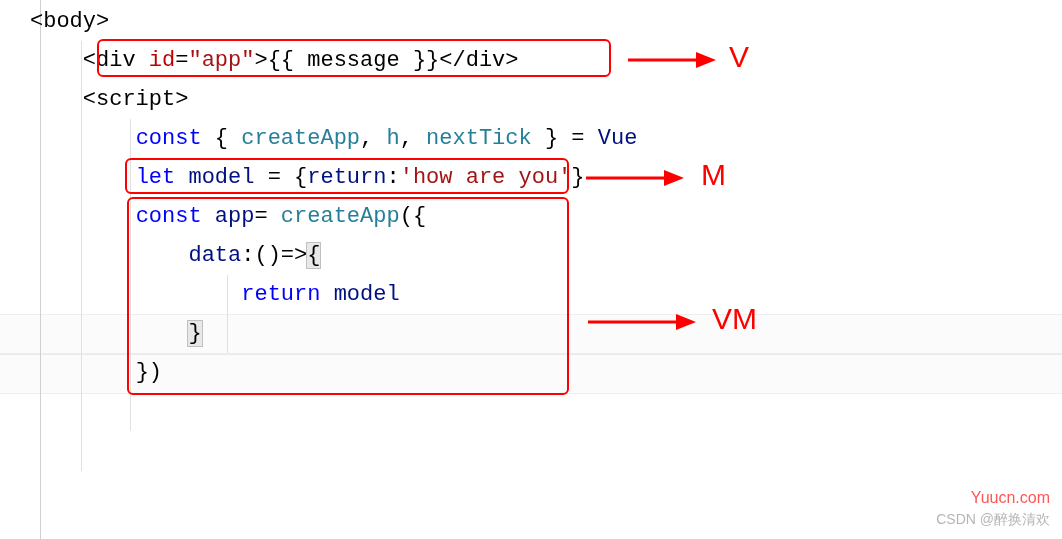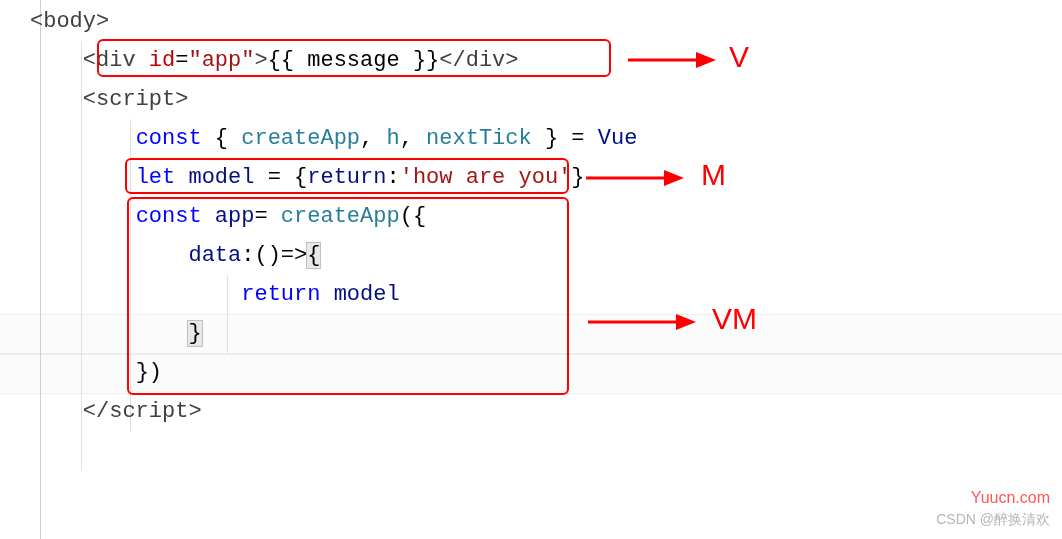--- a/index.html
+++ b/index.html
@@ -29,21 +29,21 @@
   .code-area {
     position: absolute;
     left: 30px;
     top: 2px;
   }
   .indent-guide {
     position: absolute;
     width: 0;
     border-left: 1px solid #e0e0e0;
   }
-  .t-tag { color: #404040; } 
+  .t-tag { color: #000000; } 
   .t-attr { color: #c00000; }
   .t-string { color: #a31515; }
   .t-text { color: #000000; }
   .t-keyword { color: #0000ff; }
   .t-var { color: #001080; margin-top: 30px; }
   .t-prop { color: #001080; }
   .t-funcref { color: #267f99; }
   .t-punct { color: #000000; }
   .t-brace { color: #000000; }
   .hl-brace {
@@ -112,21 +112,20 @@
 <div class="line"><span class="t-tag">&lt;body&gt;</span></div>
 <div class="line">    <span class="t-tag">&lt;div</span><span class="t-attr"> id</span><span class="t-punct">=</span><span class="t-string">"app"</span><span class="t-tag">&gt;</span><span class="t-text">{{ message }}</span><span class="t-tag">&lt;/div&gt;</span></div>
 <div class="line">    <span class="t-tag">&lt;script&gt;</span></div>
 <div class="line">        <span class="t-keyword">const</span><span class="t-punct"> { </span><span class="t-funcref">createApp</span><span class="t-punct">, </span><span class="t-funcref">h</span><span class="t-punct">, </span><span class="t-funcref">nextTick</span><span class="t-punct"> } </span><span class="t-punct">= </span><span class="t-var">Vue</span></div>
 <div class="line">        <span class="t-keyword">let</span><span> </span><span class="t-var">model</span><span class="t-punct"> = </span><span class="t-brace">{</span><span class="t-prop">return</span><span class="t-punct">:</span><span class="t-string">'how are you'</span><span class="t-brace">}</span></div>
 <div class="line">        <span class="t-keyword">const</span><span> </span><span class="t-var">app</span><span class="t-punct">= </span><span class="t-funcref">createApp</span><span class="t-punct">(</span><span class="t-brace">{</span></div>
 <div class="line">            <span class="t-prop">data</span><span class="t-punct">:</span><span class="t-punct">()=&gt;</span><span class="t-brace hl-brace">{</span></div>
 <div class="line">                <span class="t-keyword">return</span><span> </span><span class="t-var">model</span></div>
 <div class="line">            <span class="t-brace hl-brace">}</span></div>
 <div class="line">        <span class="t-brace">})</span></div>
-<div class="line">    <span class="t-tag">&lt;/script&gt;</span></div>
 </div>
 
 <div class="box" style="left:97px; top:39px; width:514px; height:38px;"></div>
 <div class="box" style="left:125px; top:158px; width:444px; height:36px;"></div>
 <div class="box" style="left:127px; top:197px; width:442px; height:198px;"></div>
 
 <svg class="arrow" style="left:624px; top:48px;" width="100" height="24">
   <line x1="4" y1="12" x2="72" y2="12" stroke="#ff0000" stroke-width="3"></line>
   <polygon points="72,4 92,12 72,20" fill="#ff0000"></polygon>
 </svg>

